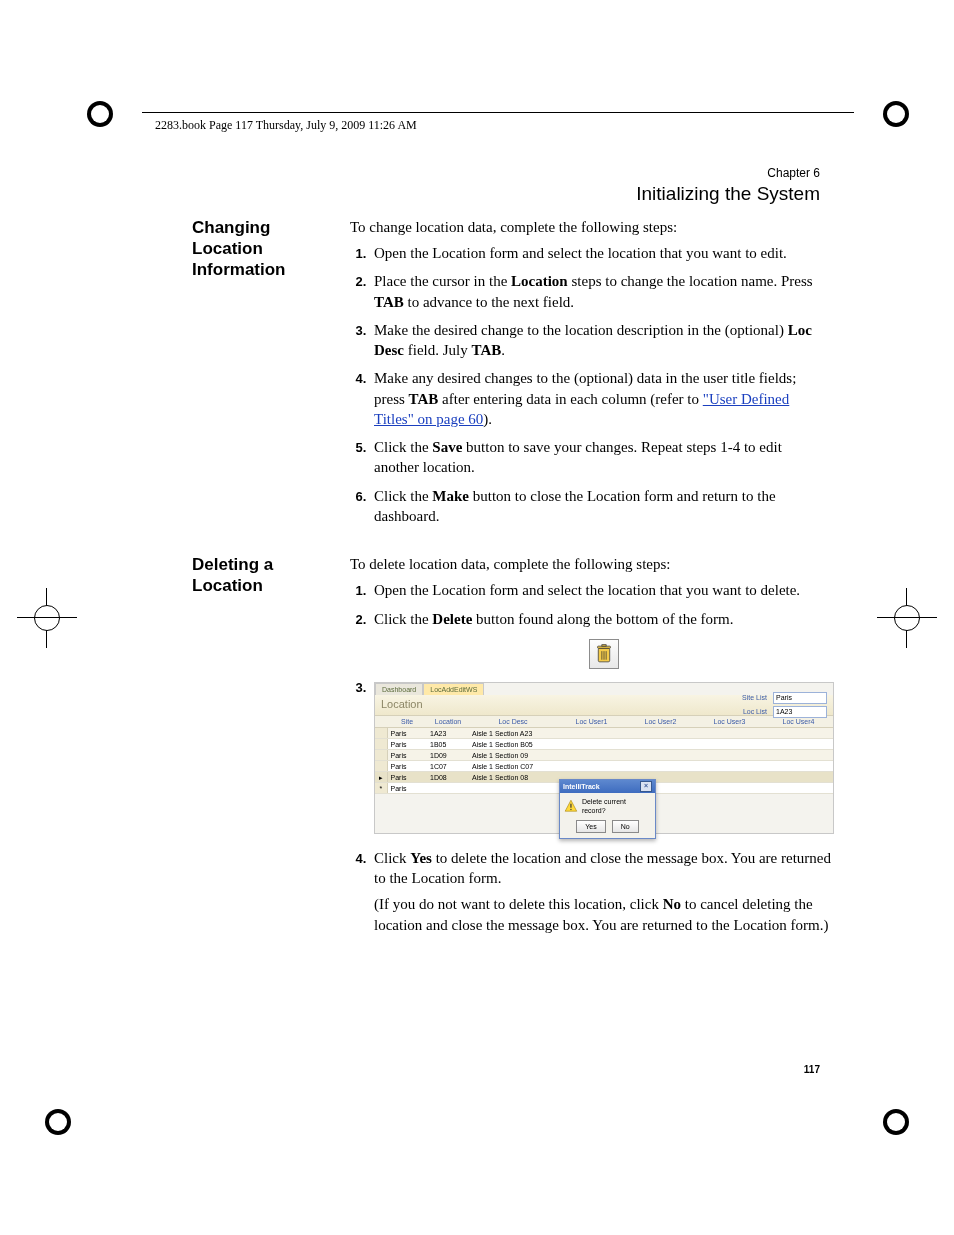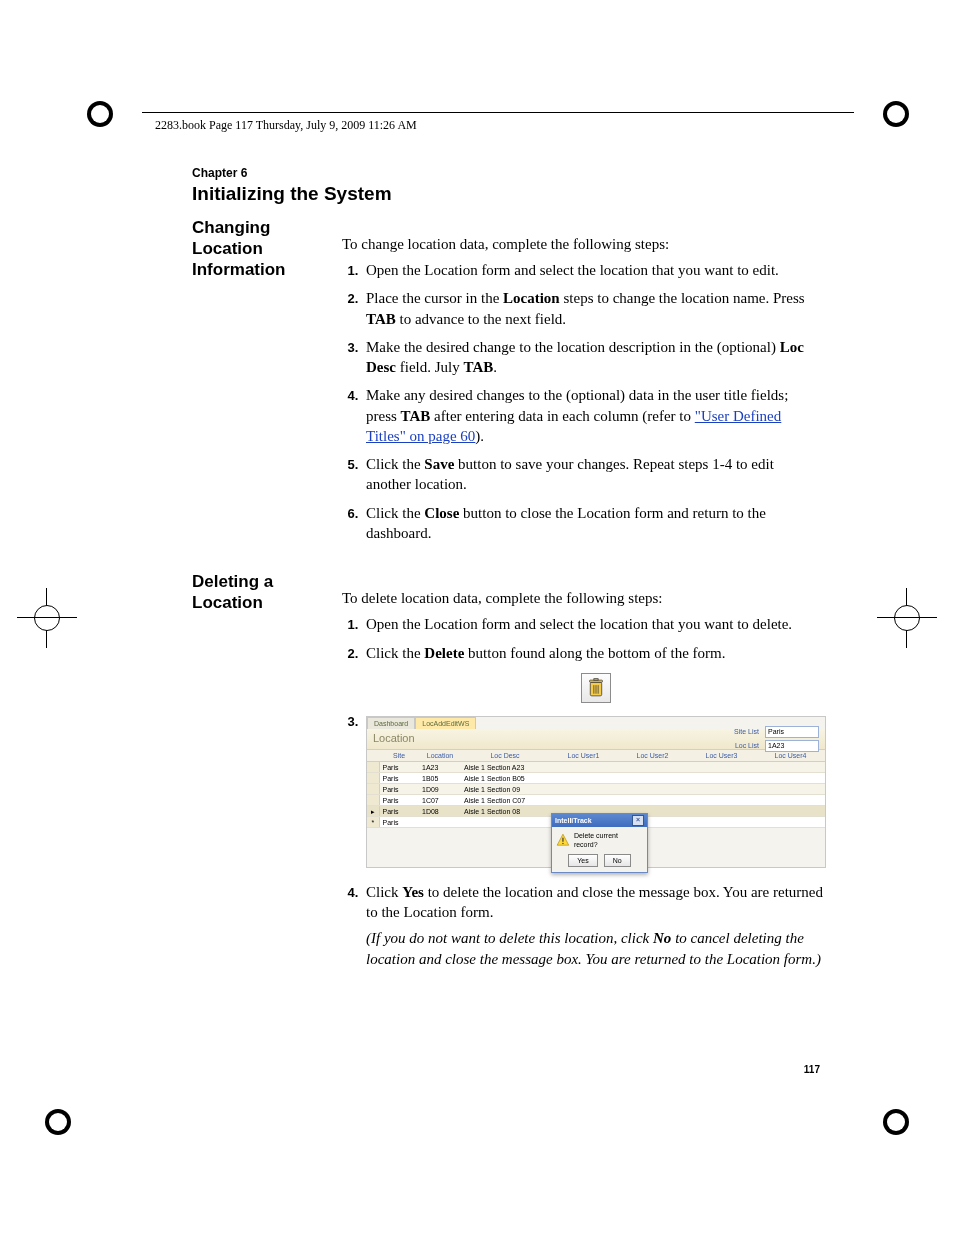--- a/index.html
+++ b/index.html
@@ -47,45 +47,45 @@
   
   .content {
     position:absolute;
     top:165px;
     left:192px;
     right:134px;
     font-size:15px;
     line-height:1.35;
   }
   .chapter-meta {
+    text-align:right;
     font-family: Arial, Helvetica, sans-serif;
     font-size:12px;
-    font-weight:bold;
+    font-weight:normal;
     margin-bottom:10px;
   }
   .chapter-meta .sub { font-size:19px; }
 
   .section {
     display:flex;
-    gap:20px;
+    gap:28px;
     margin-bottom:14px;
   }
   .section + .section { margin-top:20px; }
   .section .label {
     width:130px;
     flex:0 0 130px;
     font-family: Arial, Helvetica, sans-serif;
     font-size:17px;
     font-weight:bold;
     line-height:1.25;
   }
   .section .body {
     flex:1;
     font-size:15px;
-    margin-top:17px;
   }
   .section .body p { margin:0 0 6px 0; }
   .section .body ol { margin:6px 0 0 0; padding-left:20px; }
   .section .body ol > li { margin-bottom:8px; padding-left:4px; }
   .section .body ol > li::marker {
     font-family: Arial, Helvetica, sans-serif;
     font-weight:bold;
     font-size:13px;
   }
   .section .body ol > li b { font-weight:bold; }
@@ -226,21 +226,21 @@
           <li>
             <span>Make the desired change to the location description in the (optional) </span><b>Loc Desc</b><span> field. July </span><b>TAB</b><span>.</span>
           </li>
           <li>
             <span>Make any desired changes to the (optional) data in the user title fields; press </span><b>TAB</b><span> after entering data in each column (refer to </span><a class="xref" href="#">"User Defined Titles" on page 60</a><span>).</span>
           </li>
           <li>
             <span>Click the </span><b>Save</b><span> button to save your changes. Repeat steps 1-4 to edit another location.</span>
           </li>
           <li>
-            <span>Click the </span><b>Close</b><span> button to close the Location form and return to the dashboard.</span>
+            <span>Click the </span><b>Make</b><span> button to close the Location form and return to the dashboard.</span>
           </li>
         </ol>
       </div>
     </div>
 
     <div class="section">
       <div class="label">Deleting a Location</div>
       <div class="body">
         <p>To delete location data, complete the following steps:</p>
         <ol>
@@ -379,21 +379,21 @@
                   <div class="btns">
                     <button>Yes</button>
                     <button>No</button>
                   </div>
                 </div>
               </div>
             </div>
           </li>
           <li>
             <span>Click </span><b>Yes</b><span> to delete the location and close the message box. You are returned to the Location form.</span>
-            <p style="margin-top:6px;font-style:italic;">
+            <p style="margin-top:6px;">
               <span>(If you do not want to delete this location, click </span><b>No</b><span> to cancel deleting the location and close the message box. You are returned to the Location form.)</span>
             </p>
           </li>
         </ol>
       </div>
     </div>
 
   </div>
 
   <div class="pagenum">117</div>

